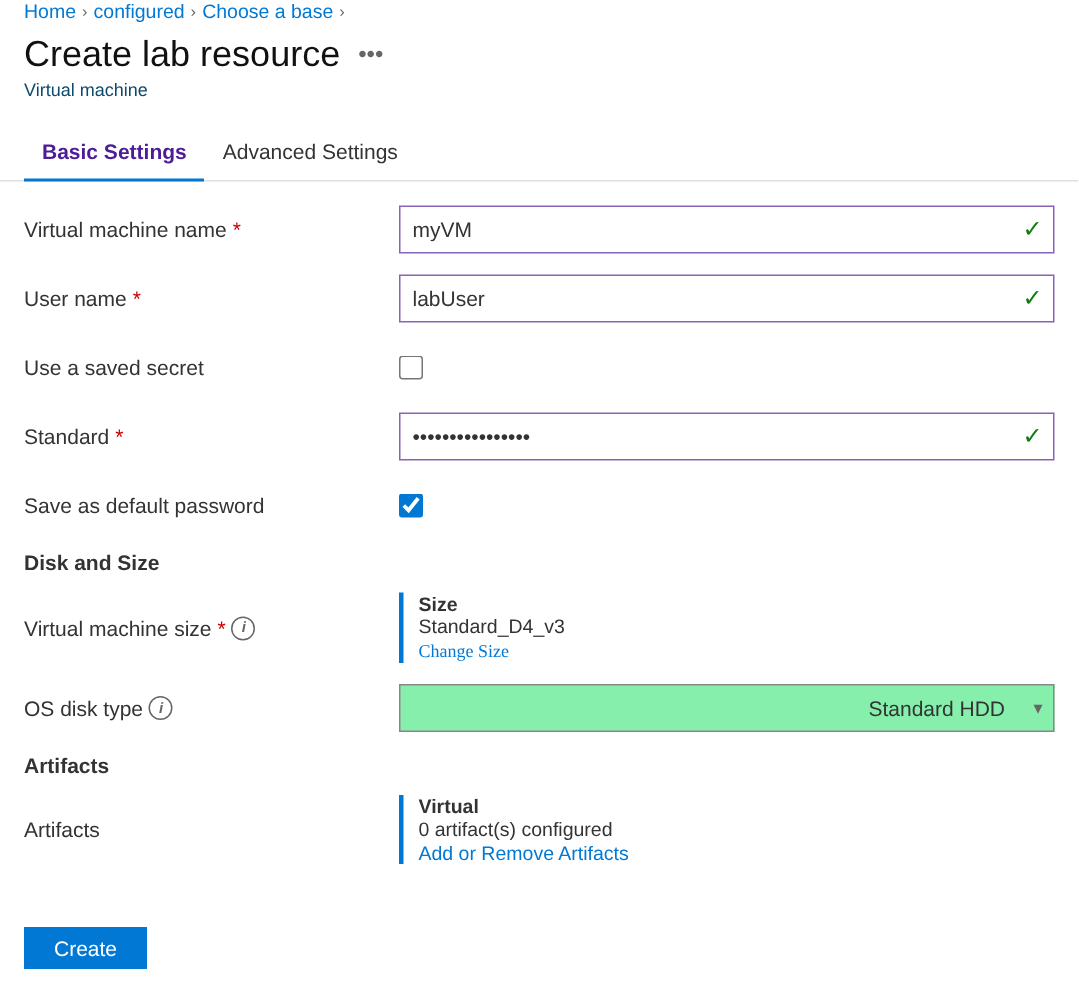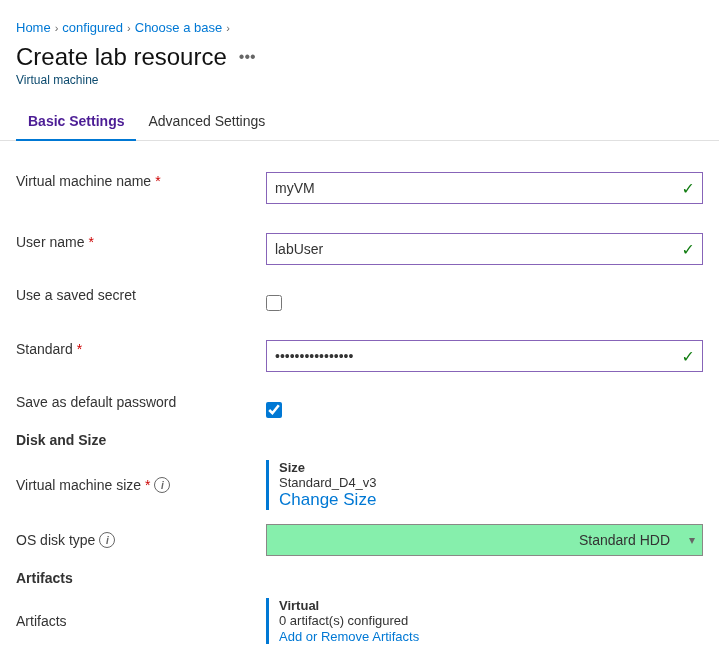--- a/index.html
+++ b/index.html
@@ -10,21 +10,21 @@
       background: #fff;
       width: 719px;
       min-height: 663px;
       padding: 0;
     }
 
     
     .breadcrumb {
       display: flex;
       align-items: center;
-      padding: 20px 16px 4px 16px;
+      padding: 0 16px 4px 16px;
       font-size: 13px;
       gap: 4px;
     }
     .breadcrumb a {
       color: #0078d4;
       text-decoration: none;
       cursor: pointer;
     }
     .breadcrumb-sep {
       color: #666;
@@ -127,21 +127,20 @@
       font-size: 10px;
       color: #666;
       cursor: pointer;
       font-style: italic;
       font-weight: bold;
     }
 
     .form-control {
       flex: 1;
       position: relative;
-      margin-top: 15px;
     }
 
     .text-input {
       width: 100%;
       height: 32px;
       padding: 4px 32px 4px 8px;
       border: 1px solid #8a8886;
       font-size: 14px;
       color: #333;
       outline: none;
@@ -182,21 +181,22 @@
       color: #333;
     }
     .size-value {
       font-size: 13px;
       color: #333;
     }
     .size-link {
       color: #0078d4;
       cursor: pointer;
       text-decoration: none;
-      font-size: 17px;
+      font-size: 12px;
+      font-family: Liberation Serif, serif;
     }
 
     
     .select-input {
       width: 100%;
       height: 32px;
       padding: 4px 32px 4px 8px;
       border: 1px solid #8a8886;
       font-size: 14px;
       color: #333;

